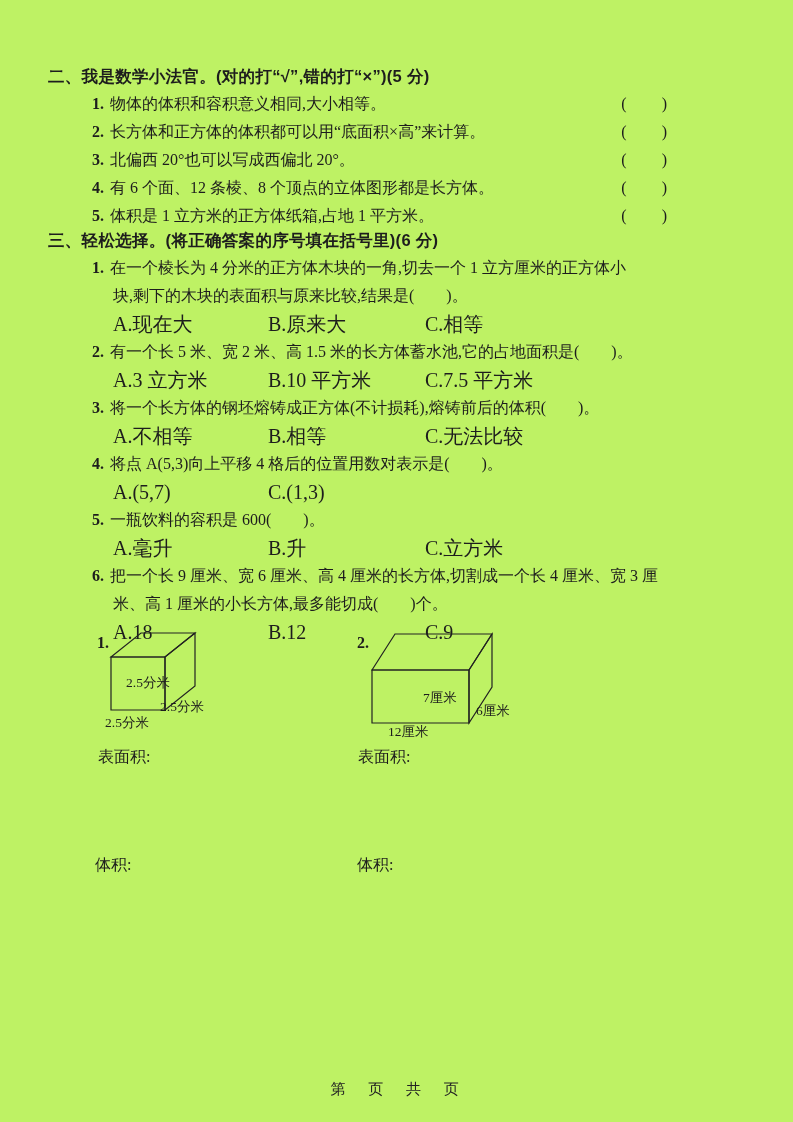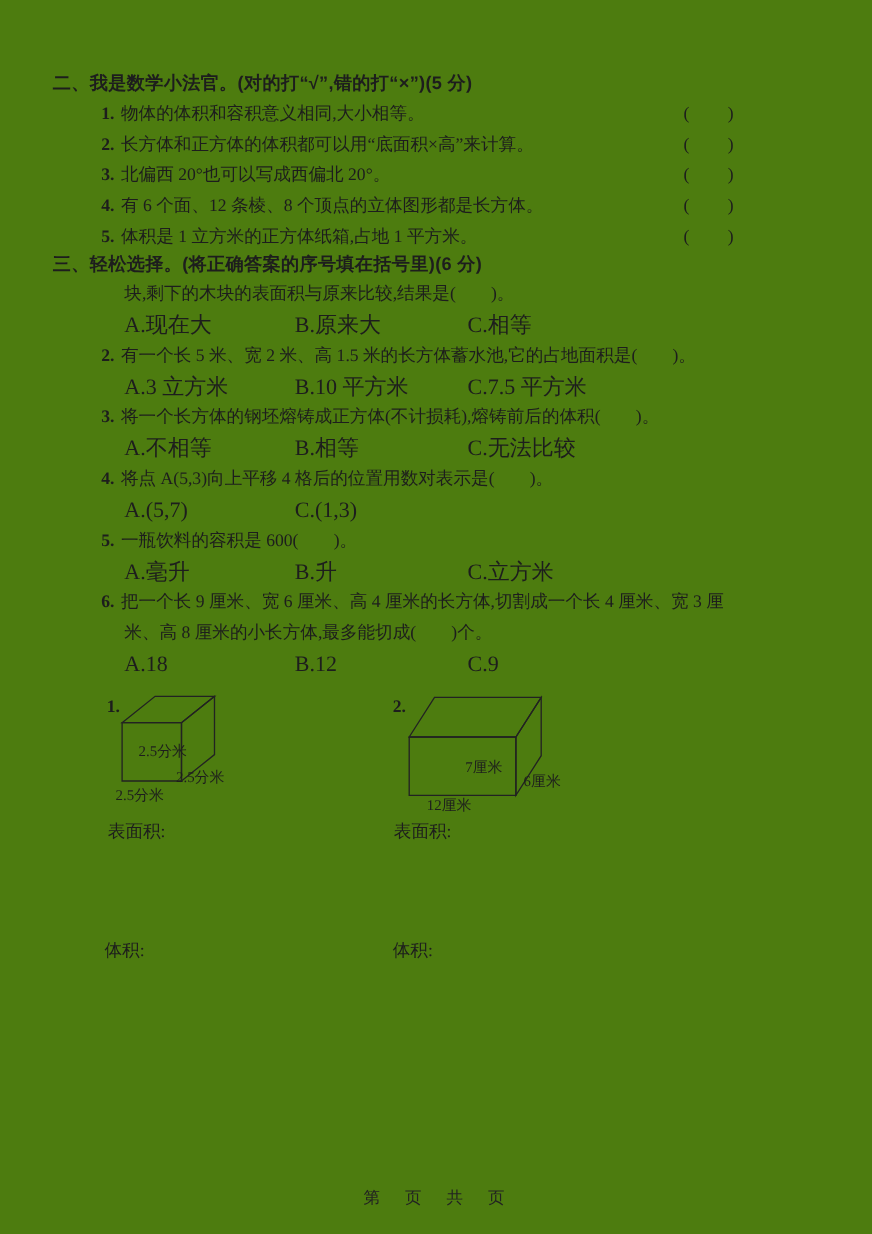--- a/index.html
+++ b/index.html
@@ -1,20 +1,20 @@
 <!DOCTYPE html>
 <html><head>
 <meta charset="utf-8">
 <style>
   html,body{margin:0;padding:0;background:#e8e8e8;}
   .page{
     position:relative;
     width:793px;height:1122px;
     margin:0 auto;
-    background:#4d7c0f;
+    background:#bef264;
     color:#1d1d1d;
     font-family:"Liberation Serif","DejaVu Serif",serif;
     overflow:hidden;
   }
   .sec{position:absolute;left:48px;width:650px;}
   .sec-title{
     font-family:"Liberation Sans","DejaVu Sans",sans-serif;
     font-weight:700;
     font-size:16.5px;
     line-height:28px;
@@ -100,20 +100,21 @@
     <div class="tf-row">
       <span><span class="num">5.</span><span>体积是 1 立方米的正方体纸箱,占地 1 平方米。</span></span>
       <span class="tf-bracket">(　　)</span>
     </div>
   </div>
 
   <div class="sec" style="top:226px;">
     <div class="sec-title">三、轻松选择。(将正确答案的序号填在括号里)(6 分)</div>
 
     <div>
+      <div class="q-line"><span class="num">1.</span><span>在一个棱长为 4 分米的正方体木块的一角,切去一个 1 立方厘米的正方体小</span></div>
       <div class="q-line q-cont">块,剩下的木块的表面积与原来比较,结果是(　　)。</div>
       <div class="q-opts">
         <span class="opt-a">A.现在大</span>
         <span class="opt-b">B.原来大</span>
         <span class="opt-c">C.相等</span>
       </div>
     </div>
 
     <div>
       <div class="q-line"><span class="num">2.</span><span>有一个长 5 米、宽 2 米、高 1.5 米的长方体蓄水池,它的占地面积是(　　)。</span></div>
@@ -145,21 +146,21 @@
       <div class="q-line"><span class="num">5.</span><span>一瓶饮料的容积是 600(　　)。</span></div>
       <div class="q-opts">
         <span class="opt-a">A.毫升</span>
         <span class="opt-b">B.升</span>
         <span class="opt-c">C.立方米</span>
       </div>
     </div>
 
     <div>
       <div class="q-line"><span class="num">6.</span><span>把一个长 9 厘米、宽 6 厘米、高 4 厘米的长方体,切割成一个长 4 厘米、宽 3 厘</span></div>
-      <div class="q-line q-cont">米、高 8 厘米的小长方体,最多能切成(　　)个。</div>
+      <div class="q-line q-cont">米、高 1 厘米的小长方体,最多能切成(　　)个。</div>
       <div class="q-opts">
         <span class="opt-a">A.18</span>
         <span class="opt-b">B.12</span>
         <span class="opt-c">C.9</span>
       </div>
     </div>
   </div>
 
   <div class="sec" style="top:628px;">
 

